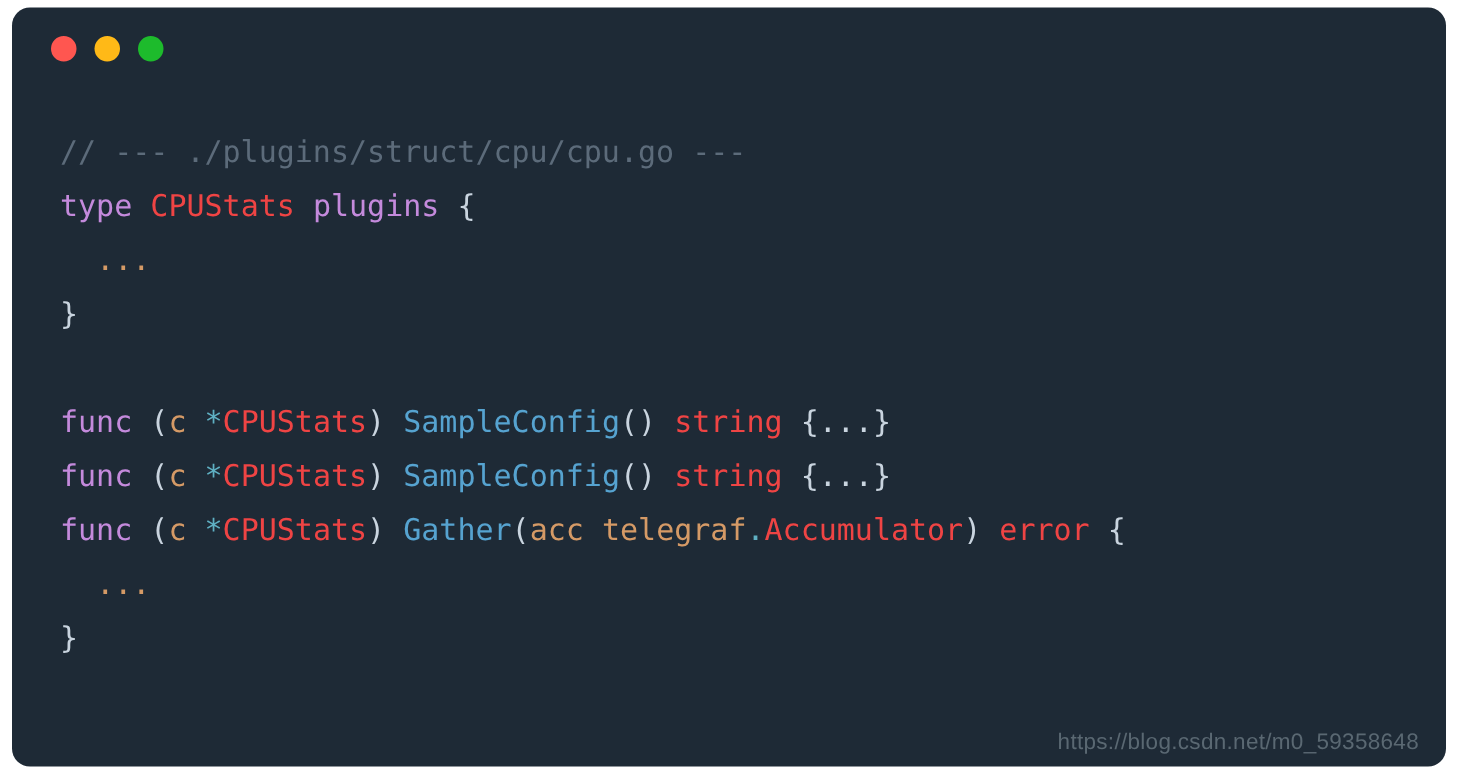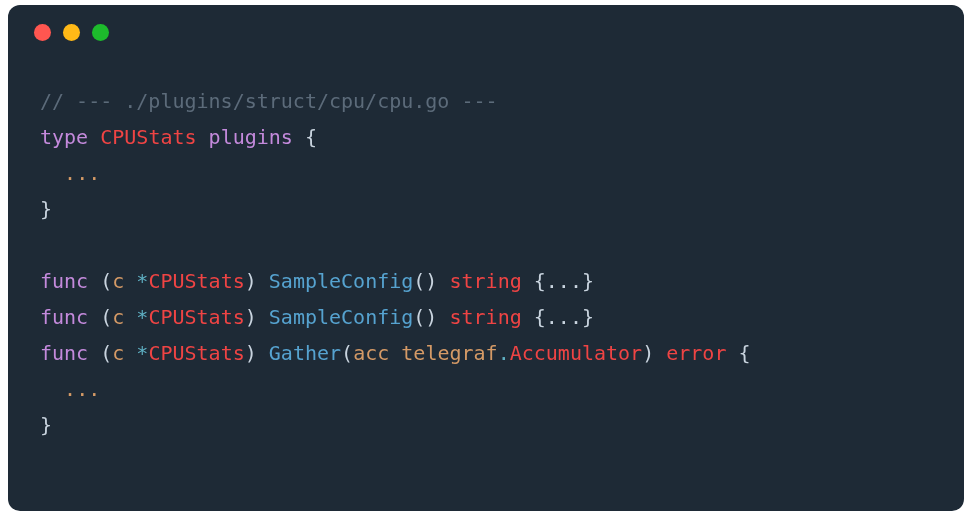--- a/index.html
+++ b/index.html
@@ -76,13 +76,14 @@
 <span class="c-key">type</span> <span class="c-type">CPUStats</span> <span class="c-key">plugins</span> <span class="c-brace">{</span>
   <span class="c-ellip">...</span>
 <span class="c-brace">}</span>
 
 <span class="c-key">func</span> <span class="c-paren">(</span><span class="c-ident">c</span> <span class="c-op">*</span><span class="c-type">CPUStats</span><span class="c-paren">)</span> <span class="c-fn">SampleConfig</span><span class="c-paren">()</span> <span class="c-type">string</span> <span class="c-brace">{...}</span>
 <span class="c-key">func</span> <span class="c-paren">(</span><span class="c-ident">c</span> <span class="c-op">*</span><span class="c-type">CPUStats</span><span class="c-paren">)</span> <span class="c-fn">SampleConfig</span><span class="c-paren">()</span> <span class="c-type">string</span> <span class="c-brace">{...}</span>
 <span class="c-key">func</span> <span class="c-paren">(</span><span class="c-ident">c</span> <span class="c-op">*</span><span class="c-type">CPUStats</span><span class="c-paren">)</span> <span class="c-fn">Gather</span><span class="c-paren">(</span><span class="c-ident">acc</span> <span class="c-ident">telegraf</span><span class="c-op">.</span><span class="c-type">Accumulator</span><span class="c-paren">)</span> <span class="c-type">error</span> <span class="c-brace">{</span>
   <span class="c-ellip">...</span>
 <span class="c-brace">}</span></div>
 
+  <div class="watermark">https://blog.csdn.net/m0_59358648</div>
 </div>
 
 </body></html>

